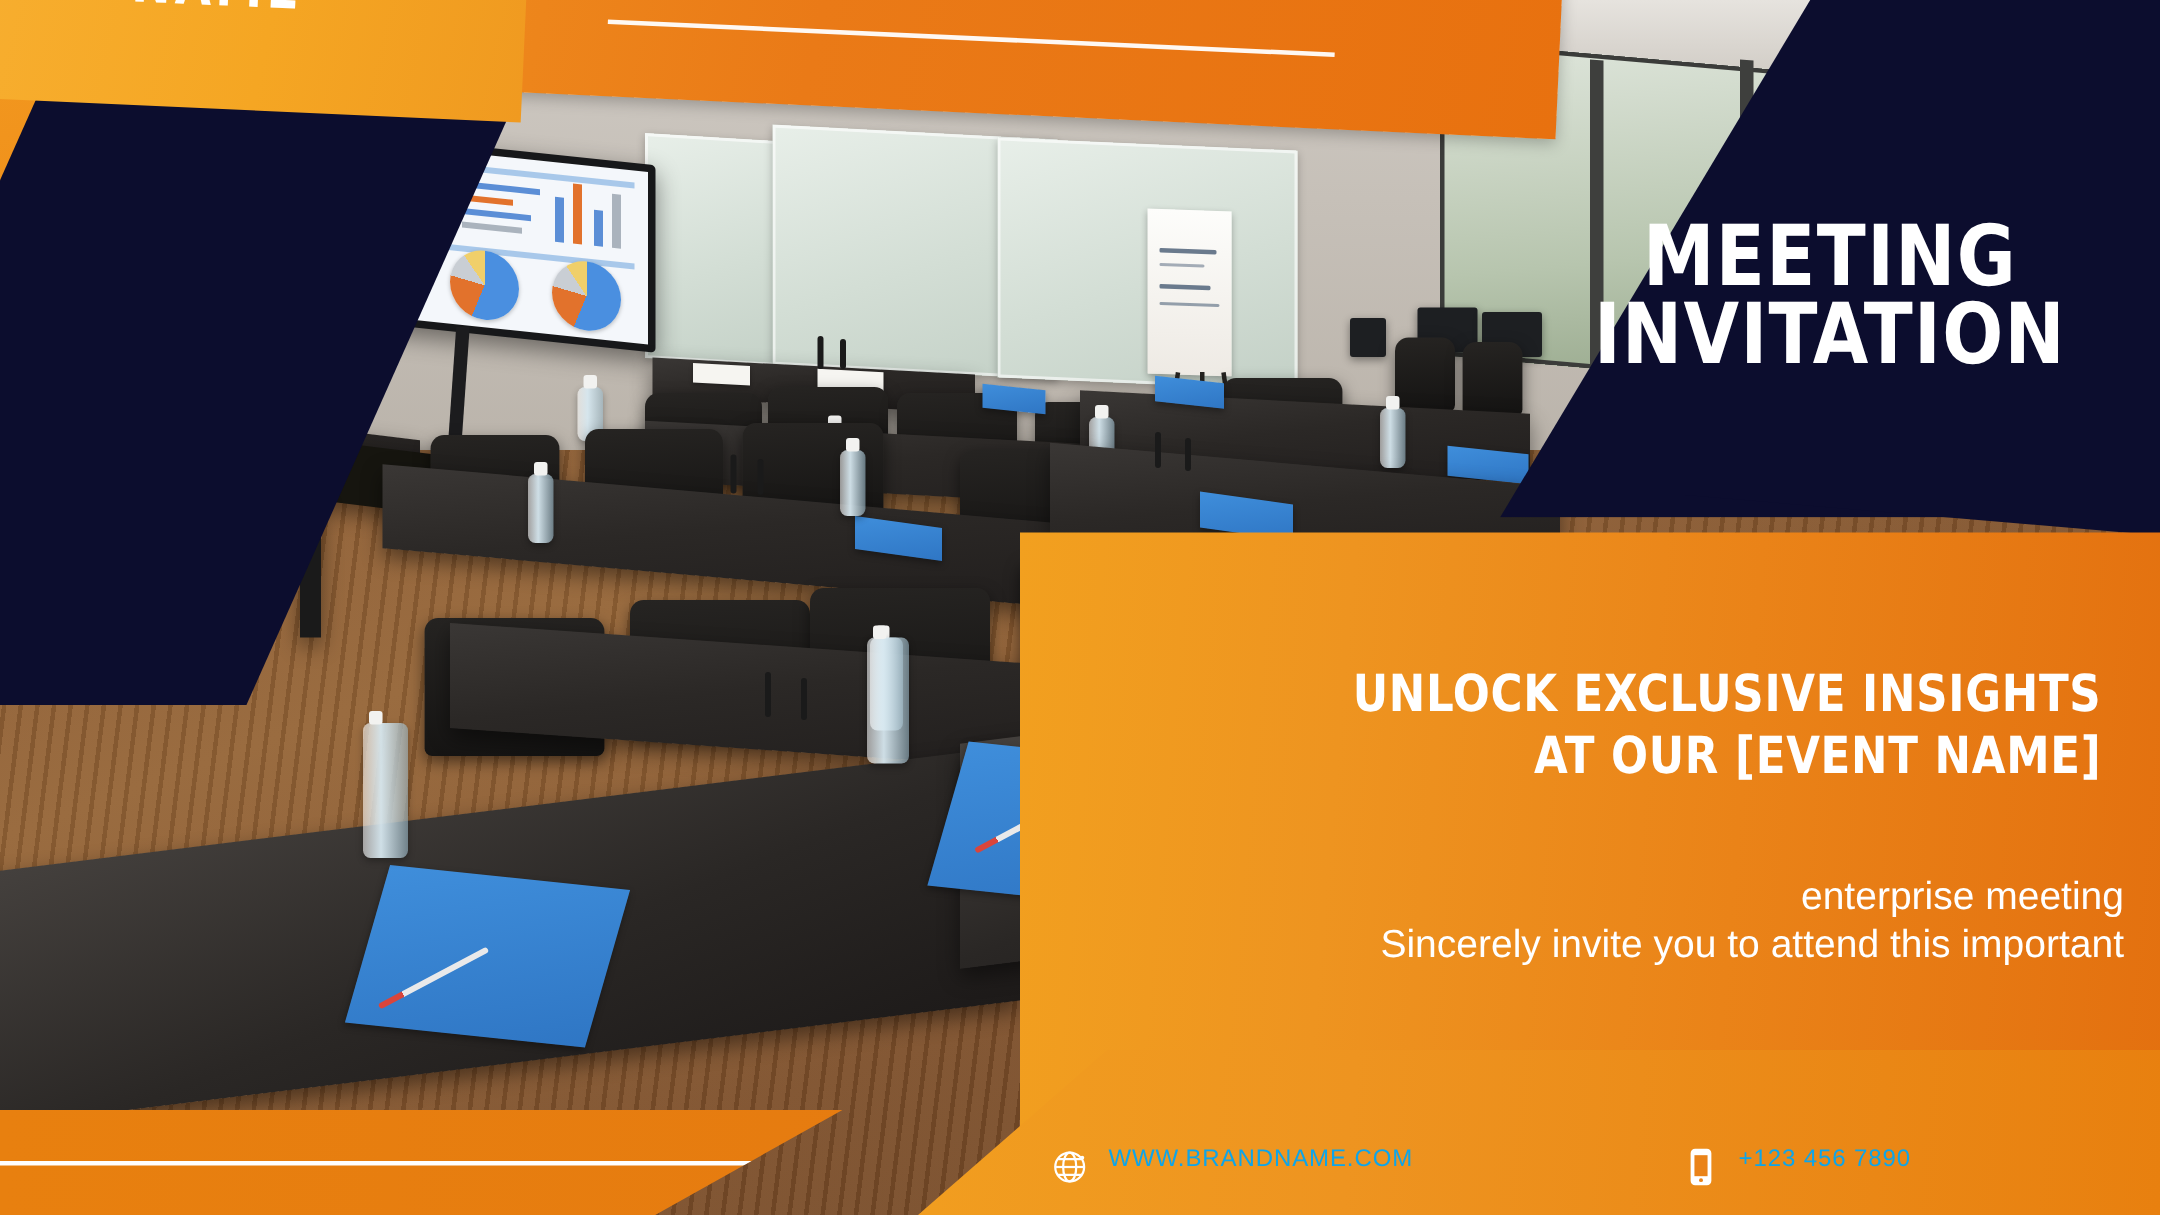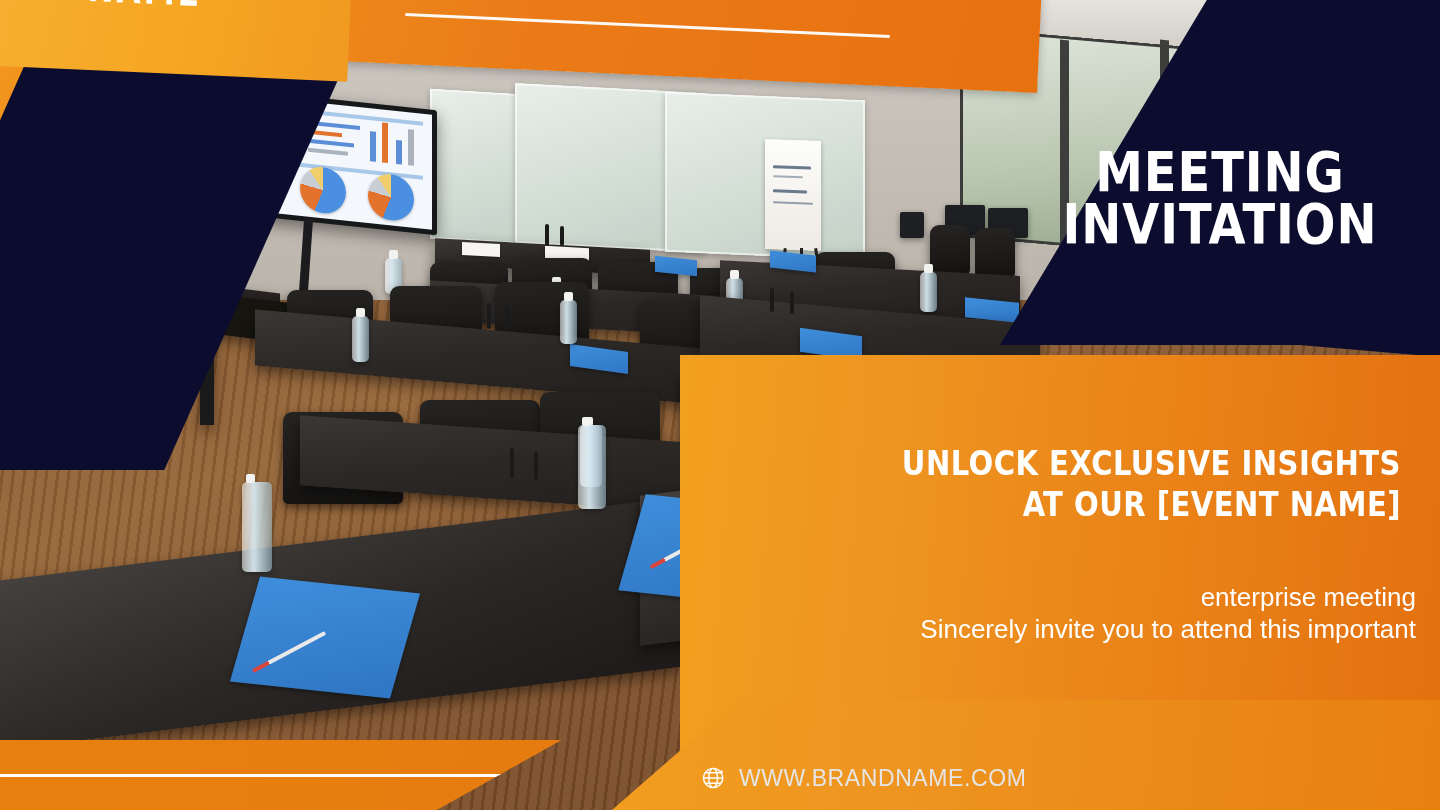--- a/index.html
+++ b/index.html
@@ -106,22 +106,22 @@
     font-size:26px;line-height:1.22;font-weight:400;}
 
   
   .footer-left{position:absolute;left:0;bottom:0;width:780px;height:70px;
     background:linear-gradient(90deg,#e8800f,#e57a10);
     clip-path:polygon(0 0,72% 0,56% 100%,0 100%);}
   .footer-line{position:absolute;left:0;bottom:33px;width:560px;height:3px;background:#fff;}
   .footer-right{position:absolute;right:0;bottom:0;width:900px;height:110px;
     background:linear-gradient(95deg,#f2a01f,#ee9420 40%,#e8800f 100%);
     clip-path:polygon(22% 0,100% 0,100% 100%,8% 100%);}
-  .contact{position:absolute;bottom:18px;display:flex;align-items:flex-end;gap:11px;color:#e5e5e5;
-    font-size:23px;letter-spacing:.6px;}
+  .contact{position:absolute;bottom:18px;display:flex;align-items:flex-start;gap:11px;color:#0ea5e9;
+    font-size:16px;letter-spacing:.6px;}
   .c-web{left:700px;}
   .c-phone{left:1120px;}
 
   .ic{width:28px;height:28px;display:block;}
 </style>
 </head>
 <body>
 
 <div id="poster">
 
@@ -296,14 +296,24 @@
         <ellipse cx="15" cy="16" rx="5" ry="11"></ellipse>
         <line x1="4" y1="16" x2="26" y2="16"></line>
         <line x1="6" y1="10" x2="24" y2="10"></line>
         <line x1="6" y1="22" x2="24" y2="22"></line>
         <circle cx="24.5" cy="9" r="1.6" fill="#fff" stroke="none"></circle>
       </svg>
     </span>
     <span>WWW.BRANDNAME.COM</span>
   </div>
 
+  <div class="contact c-phone">
+    <span>
+      <svg class="ic" viewBox="0 0 32 32" fill="none" stroke="#fff" stroke-width="1.8">
+        <rect x="9" y="3" width="14" height="26" rx="2.5" fill="#fff"></rect>
+        <rect x="11" y="7" width="10" height="16" fill="#ea8318" stroke="none"></rect>
+        <circle cx="16" cy="26" r="1.5" fill="#ea8318" stroke="none"></circle>
+      </svg>
+    </span>
+    <span>+123 456 7890</span>
+  </div>
 
 </div>
 
 </body></html>

